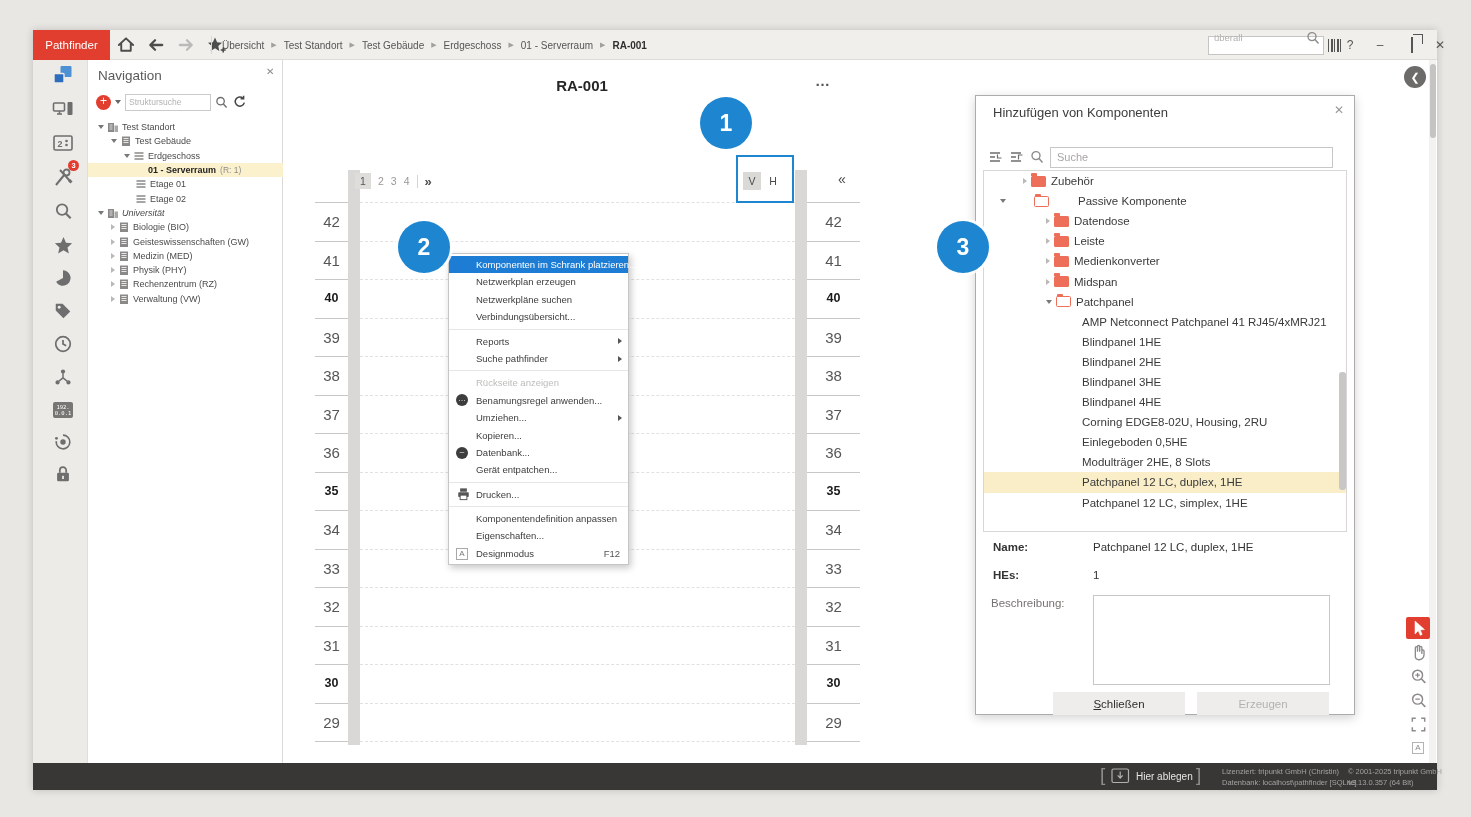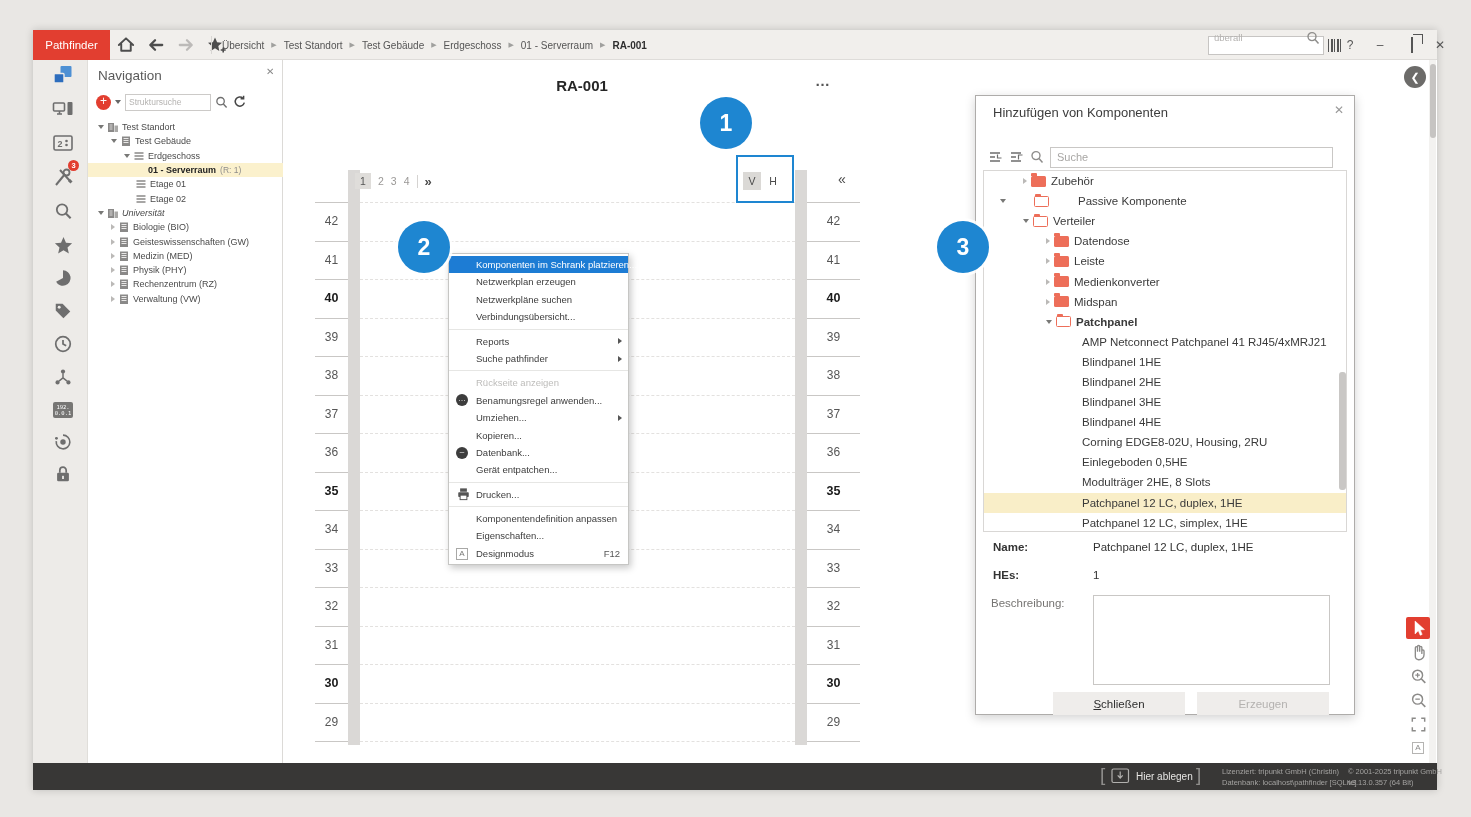--- a/index.html
+++ b/index.html
@@ -63,21 +63,21 @@
   .vhwrap{position:absolute;left:743px;top:172px;display:flex;align-items:center;gap:3px}
   .vbtn{width:18px;height:18px;display:flex;align-items:center;justify-content:center;font-size:10.5px;color:#4a4a4a;cursor:pointer}
   .vbtn.active{background:#dbd9d6}
   .collapsebtn{position:absolute;left:838px;top:171px;font-size:14px;color:#4a4a4a;cursor:pointer;letter-spacing:-2px}
   .rackrows{position:absolute;left:315px;top:202px;width:545px}
   .rrow{display:flex;height:38.5px}
   .rrow .numL{width:33px;border-top:1px solid #c9c7c5;text-align:center;line-height:37px}
   .rrow .sp{width:12px}
   .rrow .mid{width:435px;border-top:1px dashed #e3e1df}
   .rrow .numR{width:53px;border-top:1px solid #c9c7c5;text-align:center;line-height:37px}
-  .rrow{font-size:12px;color:#565656}
+  .rrow{font-size:15px;color:#565656}
   .rrow.bold{font-size:12.5px;font-weight:bold;color:#1b1b1b}
   .rrow.end{height:0}
   
   .ctxmenu{position:absolute;left:448px;top:253px;width:181px;background:#fff;border:1px solid #c6c6c4;box-shadow:2px 3px 7px rgba(0,0,0,.22);padding:2px 0;z-index:30}
   .mitem{position:relative;height:17.4px;line-height:17.4px;font-size:9.5px;color:#3c3c3c;padding-left:27px;padding-right:8px;cursor:pointer;white-space:nowrap;display:flex;align-items:center}
   .mitem.hl{background:#1d7cd4;color:#fff}
   .mitem.dis{color:#bdbcba}
   .msep{border-top:1px solid #e6e6e4;margin:3px 0}
   .micon{position:absolute;left:7px;top:50%;transform:translateY(-50%);display:flex}
   .mcircle{width:12px;height:12px;border-radius:50%;background:#3d3d3d;color:#fff;font-size:8px;line-height:10px;text-align:center}
@@ -646,46 +646,41 @@
       <div class="dtrow" style="padding-left: 39px;">
         <span class="tri right"></span>
         <span class="folder"></span>
         <span>Zubehör</span>
       </div>
       <div class="dtrow" style="padding-left: 16px; gap: 24px;">
         <span class="tri down"></span>
         <span class="folder open"></span>
         <span>Passive Komponente</span>
       </div>
-      <div class="dtrow" style="padding-left: 39px;">
-        <span class="tri down"></span>
-        <span class="folder open"></span>
-        <span>Verteiler</span>
-      </div>
       <div class="dtrow" style="padding-left: 62px;">
         <span class="tri right"></span>
         <span class="folder"></span>
         <span>Datendose</span>
       </div>
       <div class="dtrow" style="padding-left: 62px;">
         <span class="tri right"></span>
         <span class="folder"></span>
         <span>Leiste</span>
       </div>
       <div class="dtrow" style="padding-left: 62px;">
         <span class="tri right"></span>
         <span class="folder"></span>
         <span>Medienkonverter</span>
       </div>
       <div class="dtrow" style="padding-left: 62px;">
         <span class="tri right"></span>
         <span class="folder"></span>
         <span>Midspan</span>
       </div>
-      <div class="dtrow" style="padding-left: 62px; font-weight: bold;">
+      <div class="dtrow" style="padding-left: 62px;">
         <span class="tri down"></span>
         <span class="folder open"></span>
         <span>Patchpanel</span>
       </div>
       <div class="dtrow" style="padding-left: 98px;">
         <span>AMP Netconnect Patchpanel 41 RJ45/4xMRJ21</span>
       </div>
       <div class="dtrow" style="padding-left: 98px;">
         <span>Blindpanel 1HE</span>
       </div>

